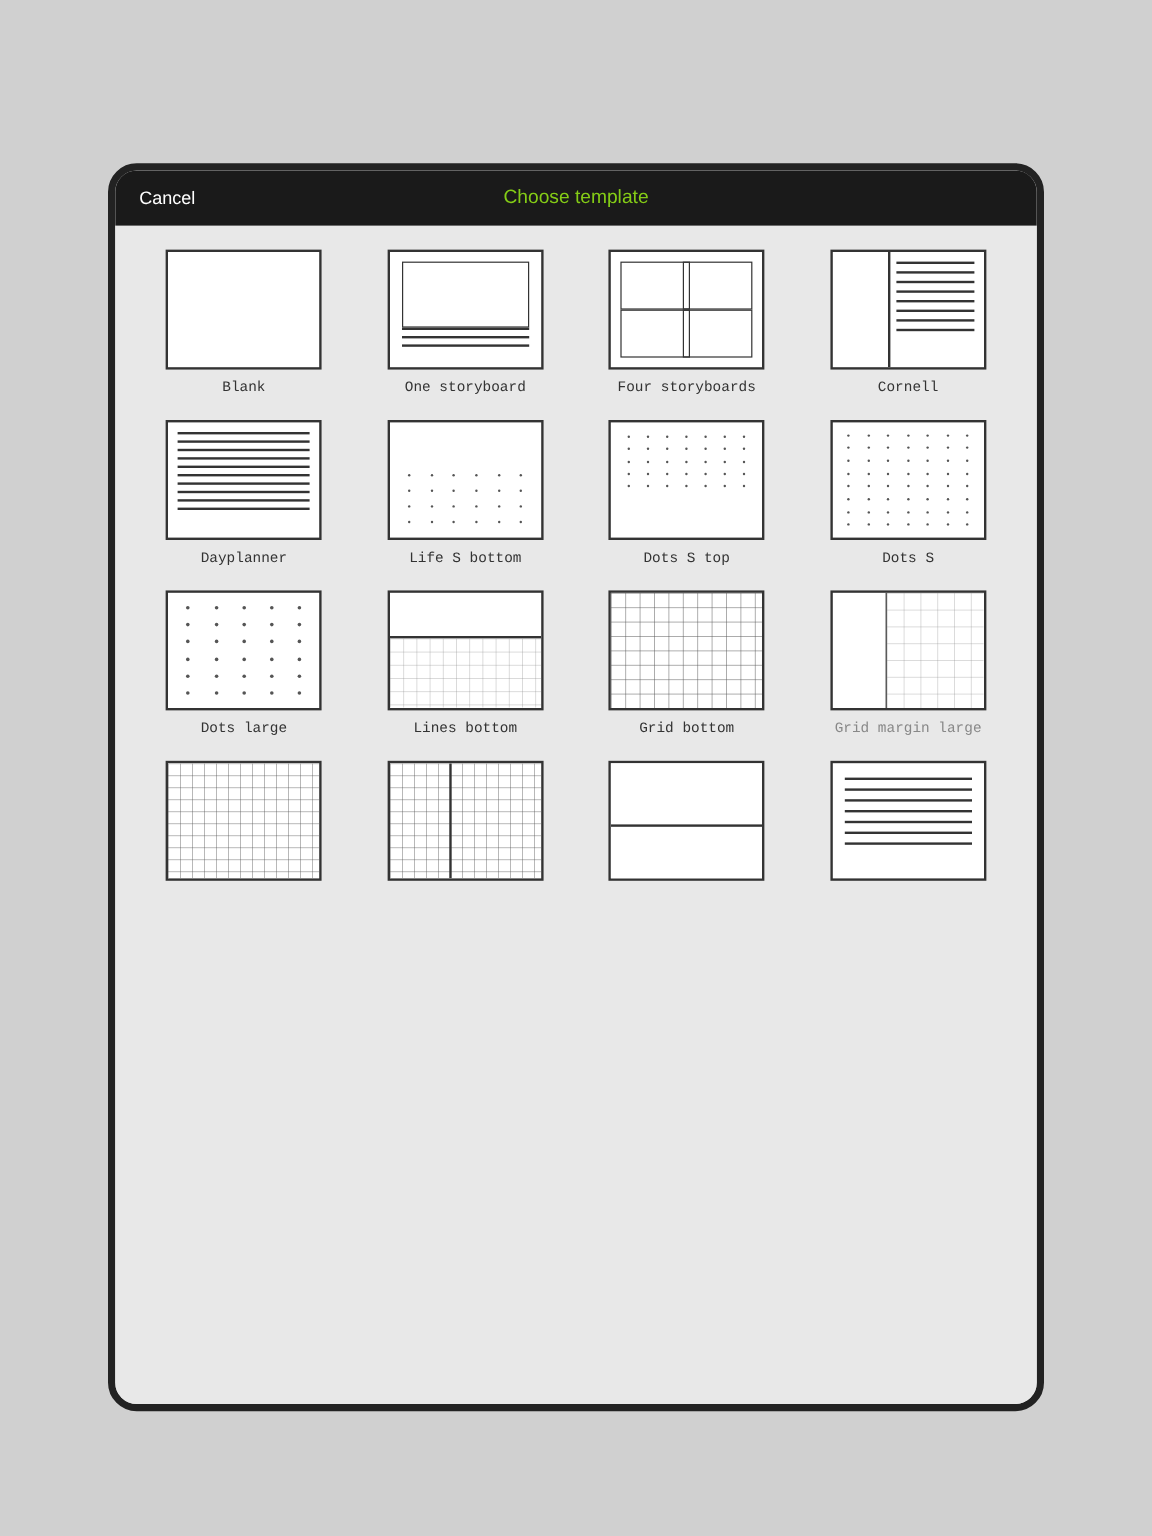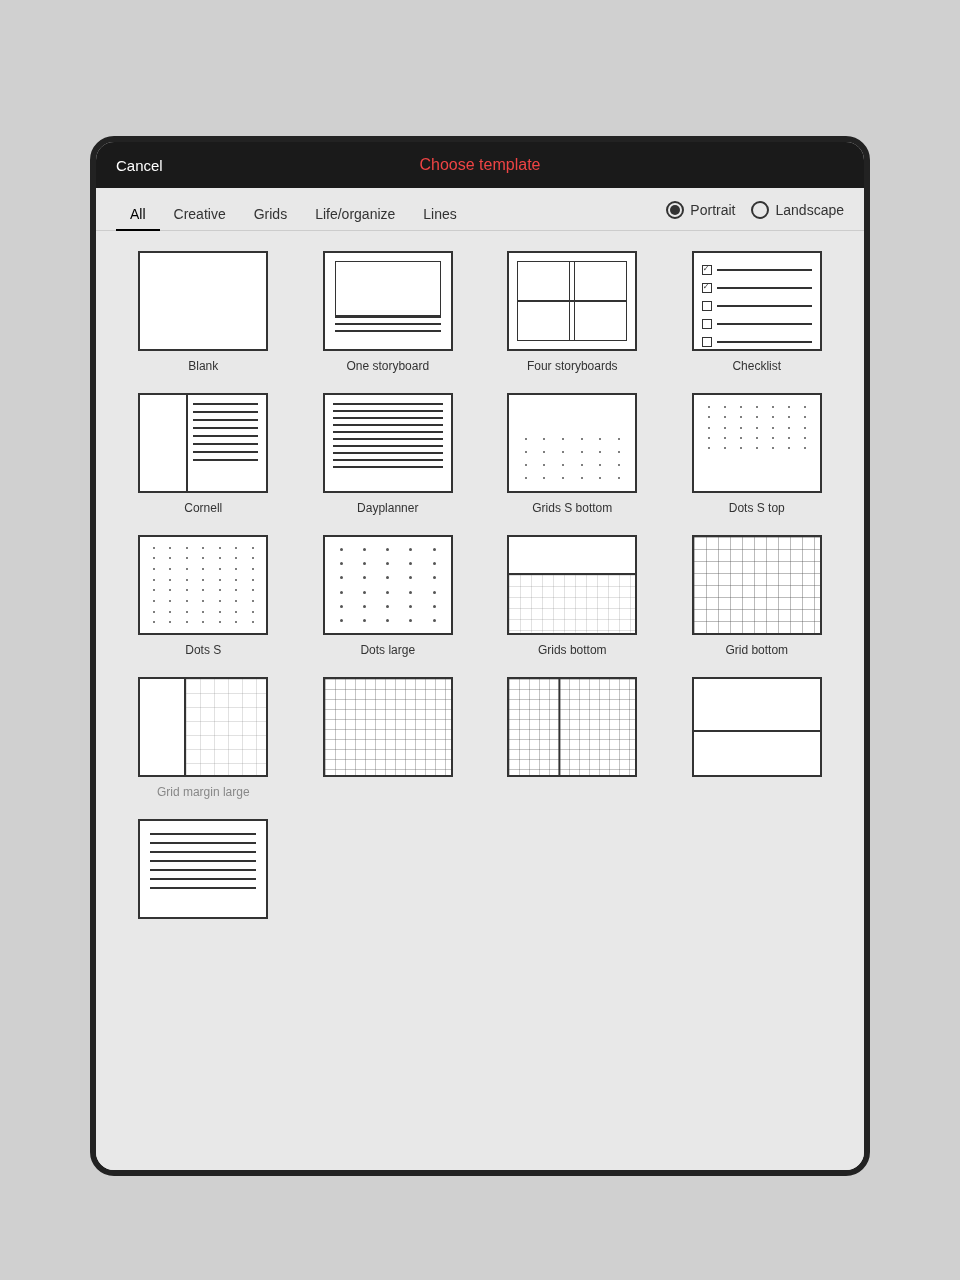--- a/index.html
+++ b/index.html
@@ -36,21 +36,21 @@
     .header-cancel {
       position: absolute;
       left: 20px;
       color: white;
       font-size: 15px;
       cursor: pointer;
     }
     .header-title {
       font-size: 16px;
       font-weight: 400;
-      color: #ef4444;
+      color: #84cc16;
     }
     .tabs-row {
       display: flex;
       align-items: center;
       padding: 10px 20px 0 20px;
       background: #e8e8e8;
       border-bottom: 1px solid #ccc;
       flex-shrink: 0;
     }
     .tabs-left {
@@ -132,20 +132,21 @@
       height: 100px;
       border: 2px solid #333;
       background: white;
       position: relative;
       overflow: hidden;
     }
     .template-label {
       font-size: 12px;
       color: #333;
       text-align: center;
+      font-family: Liberation Mono, monospace;
     }
     .template-label.muted {
       color: #888;
     }
     
     .thumb-blank { background: white; }
     
     .thumb-one-story {
       background: white;
     }
@@ -328,39 +329,20 @@
 </head>
 <body>
 
 <div class="device">
 
   <div class="header">
     <span class="header-cancel">Cancel</span>
     <span class="header-title">Choose template</span>
   </div>
 
-  <div class="tabs-row">
-    <div class="tabs-left">
-      <div class="tab active">All</div>
-      <div class="tab">Creative</div>
-      <div class="tab">Grids</div>
-      <div class="tab">Life/organize</div>
-      <div class="tab">Lines</div>
-    </div>
-    <div class="tabs-right">
-      <div class="radio-option">
-        <div class="radio-circle selected"></div>
-        <span>Portrait</span>
-      </div>
-      <div class="radio-option">
-        <div class="radio-circle"></div>
-        <span>Landscape</span>
-      </div>
-    </div>
-  </div>
 
   <div class="content">
     <div class="template-grid">
 
       <div class="template-item">
         <div class="template-thumb thumb-blank"></div>
         <span class="template-label">Blank</span>
       </div>
 
       <div class="template-item">
@@ -379,45 +361,20 @@
       <div class="template-item">
         <div class="template-thumb thumb-four-story">
           <div class="quad q1"></div>
           <div class="quad q2"></div>
           <div class="quad q3"></div>
           <div class="quad q4"></div>
         </div>
         <span class="template-label">Four storyboards</span>
       </div>
 
-      <div class="template-item">
-        <div class="template-thumb thumb-checklist" style="background:white;">
-          <div class="row" style="margin-top:8px;">
-              <div class="cb-box checked"></div>
-              <div class="cb-line"></div>
-            </div>
-          <div class="row">
-              <div class="cb-box checked"></div>
-              <div class="cb-line"></div>
-            </div>
-          <div class="row">
-              <div class="cb-box"></div>
-              <div class="cb-line"></div>
-            </div>
-          <div class="row">
-              <div class="cb-box"></div>
-              <div class="cb-line"></div>
-            </div>
-          <div class="row">
-              <div class="cb-box"></div>
-              <div class="cb-line"></div>
-            </div>
-        </div>
-        <span class="template-label">Checklist</span>
-      </div>
 
       <div class="template-item">
         <div class="template-thumb thumb-cornell">
           <div class="c-left"></div>
           <div class="c-lines">
             <div></div>
               <div></div>
               <div></div>
               <div></div>
               <div></div>
@@ -469,21 +426,21 @@
               <div class="dot"></div>
               <div class="dot"></div>
             <div class="dot"></div>
               <div class="dot"></div>
               <div class="dot"></div>
               <div class="dot"></div>
               <div class="dot"></div>
               <div class="dot"></div>
           </div>
         </div>
-        <span class="template-label">Grids S bottom</span>
+        <span class="template-label">Life S bottom</span>
       </div>
 
       <div class="template-item">
         <div class="template-thumb thumb-dots-s-top" style="background:white;">
           <div class="dots-area">
             <div class="dot"></div>
               <div class="dot"></div>
               <div class="dot"></div>
               <div class="dot"></div>
               <div class="dot"></div>
@@ -631,21 +588,21 @@
             <svg width="100%" height="100%" xmlns="http://www.w3.org/2000/svg">
               <defs>
                   <pattern id="sg1" width="11" height="11" patternUnits="userSpaceOnUse">
                     <path d="M 11 0 L 0 0 0 11" fill="none" stroke="#888" stroke-width="0.5"></path>
                   </pattern>
                 </defs>
               <rect width="100%" height="100%" fill="url(#sg1)"></rect>
             </svg>
           </div>
         </div>
-        <span class="template-label">Grids bottom</span>
+        <span class="template-label">Lines bottom</span>
       </div>
 
 
       <div class="template-item">
         <div class="template-thumb" style="background:white;border:2px solid #333;width:130px;height:100px;position:relative;overflow:hidden;">
           <svg width="100%" height="100%" xmlns="http://www.w3.org/2000/svg">
             <defs>
                 <pattern id="gm" width="12" height="12" patternUnits="userSpaceOnUse">
                   <path d="M 12 0 L 0 0 0 12" fill="none" stroke="#555" stroke-width="0.8"></path>
                 </pattern>

